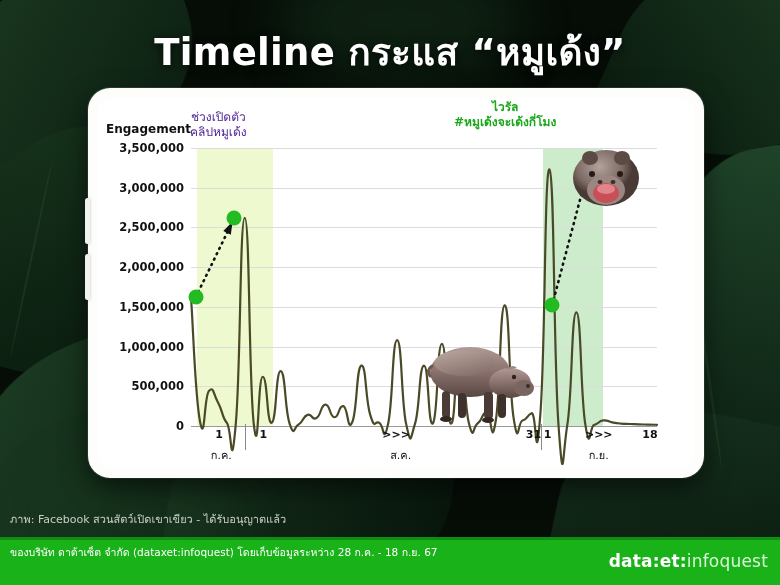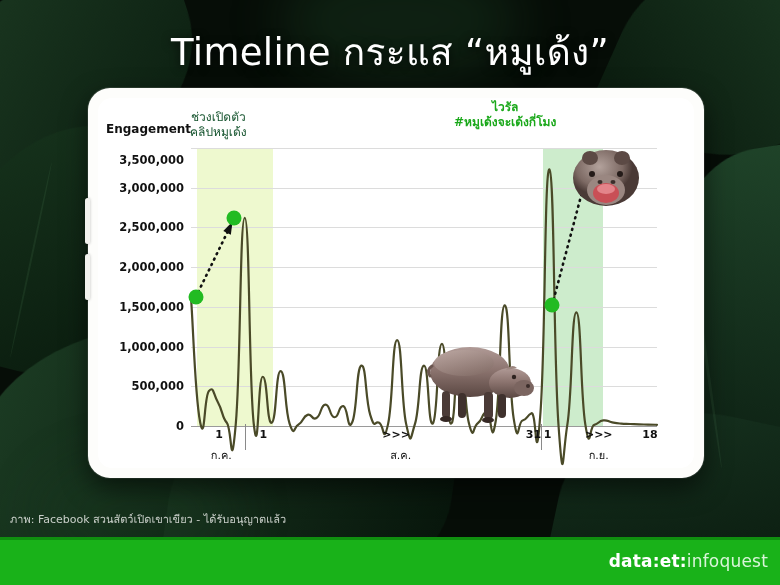--- a/index.html
+++ b/index.html
@@ -19,21 +19,21 @@
   }
   #bg .vein { position:absolute; background:rgba(120,190,130,.10); border-radius:50%; }
   #bg .glow { position:absolute; border-radius:50%; filter:blur(26px); }
 
   
   #title {
     position:absolute; top:22px; left:0; width:780px;
     text-align:center;
     color:#ffffff;
     font-size:37px;
-    font-weight:normal;
+    font-weight:bold;
     letter-spacing:.3px;
     text-shadow:0 2px 10px rgba(0,0,0,.75);
     z-index:5;
     white-space:nowrap;
   }
 
   
   #tablet {
     position:absolute;
     left:88px; top:88px;
@@ -97,21 +97,21 @@
   #line-svg { position:absolute; left:0; top:0; width:100%; height:100%; overflow:visible; }
 
   
   .callout {
     position:absolute;
     text-align:center;
     font-size:12px; line-height:1.25;
     white-space:nowrap;
     font-weight:500;
   }
-  #callout-left  { color:#14532d; left:92px;  top:12px; }
+  #callout-left  { color:#4c1d95; left:92px;  top:12px; }
   #callout-right { color:#1aa81a; left:356px; top:2px; font-weight:bold; }
 
   
   .dot {
     position:absolute; width:15px; height:15px;
     border-radius:50%; background:#22bb22;
     transform:translate(-50%,-50%);
   }
 
   
@@ -187,21 +187,21 @@
     <div id="eng-label">Engagement</div>
 
     <div id="ylabels">
         <div class="ylabel" style="top: 278px; right: 4px;">0</div>
         <div class="ylabel" style="top: 238.286px; right: 4px;">500,000</div>
         <div class="ylabel" style="top: 198.571px; right: 4px;">1,000,000</div>
         <div class="ylabel" style="top: 158.857px; right: 4px;">1,500,000</div>
         <div class="ylabel" style="top: 119.143px; right: 4px;">2,000,000</div>
         <div class="ylabel" style="top: 79.4286px; right: 4px;">2,500,000</div>
         <div class="ylabel" style="top: 39.7143px; right: 4px;">3,000,000</div>
-        <div class="ylabel" style="top: 12px; right: 4px;">3,500,000</div>
+        <div class="ylabel" style="top: 0px; right: 4px;">3,500,000</div>
       </div>
 
     <div class="callout" id="callout-left">
       <div>ช่วงเปิดตัว</div>
       <div>คลิปหมูเด้ง</div>
     </div>
     <div class="callout" id="callout-right">
       <div>ไวรัล</div>
       <div>#หมูเด้งจะเด้งกี่โมง</div>
     </div>
@@ -302,17 +302,18 @@
     <ellipse cx="30" cy="34" rx="2.5" ry="2" fill="#3a2d2a"></ellipse>
     <ellipse cx="43" cy="34" rx="2.5" ry="2" fill="#3a2d2a"></ellipse>
   </svg>
 </div>
 
 <div id="credit">ภาพ: Facebook สวนสัตว์เปิดเขาเขียว - ได้รับอนุญาตแล้ว</div>
 
 <div id="footer">
   <div id="footer-top-rule"></div>
   <div id="footer-text">
+    <div>ของบริษัท ดาต้าเซ็ต จำกัด (dataxet:infoquest) โดยเก็บข้อมูลระหว่าง 28 ก.ค. - 18 ก.ย. 67</div>
   </div>
   <div id="logo">
     <span class="lg-a">data:et:</span><span class="lg-b">infoquest</span>
   </div>
 </div>
 
 </body></html>

